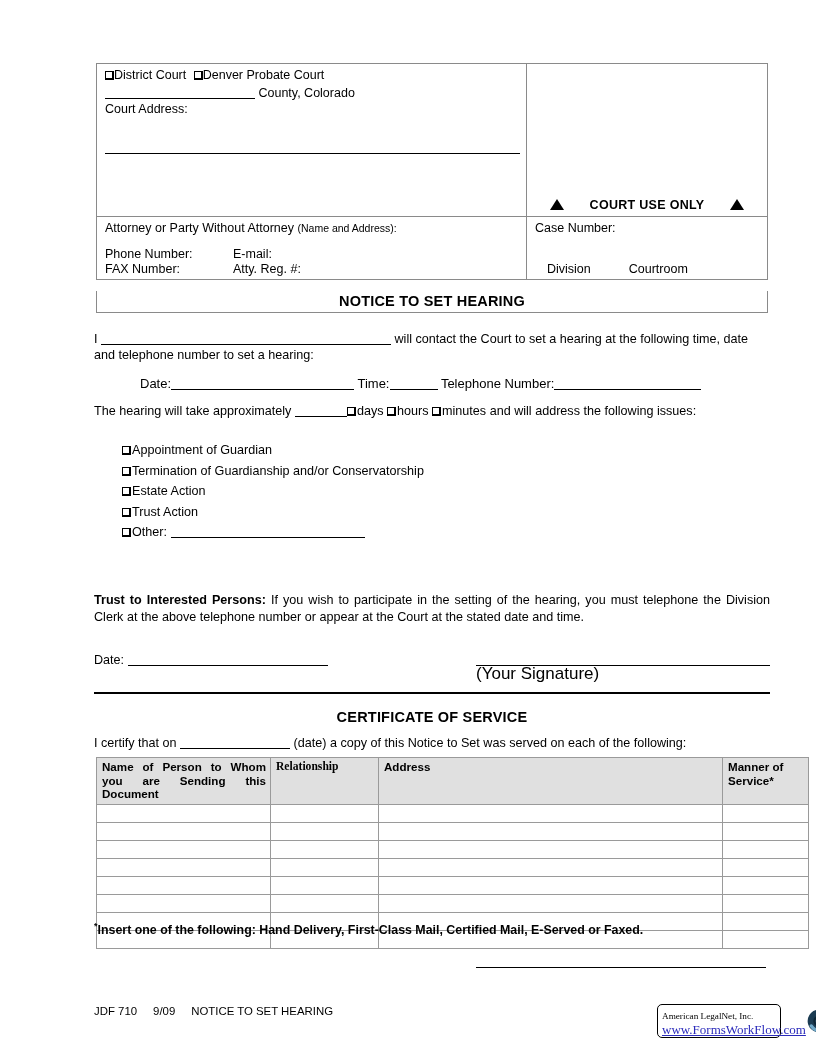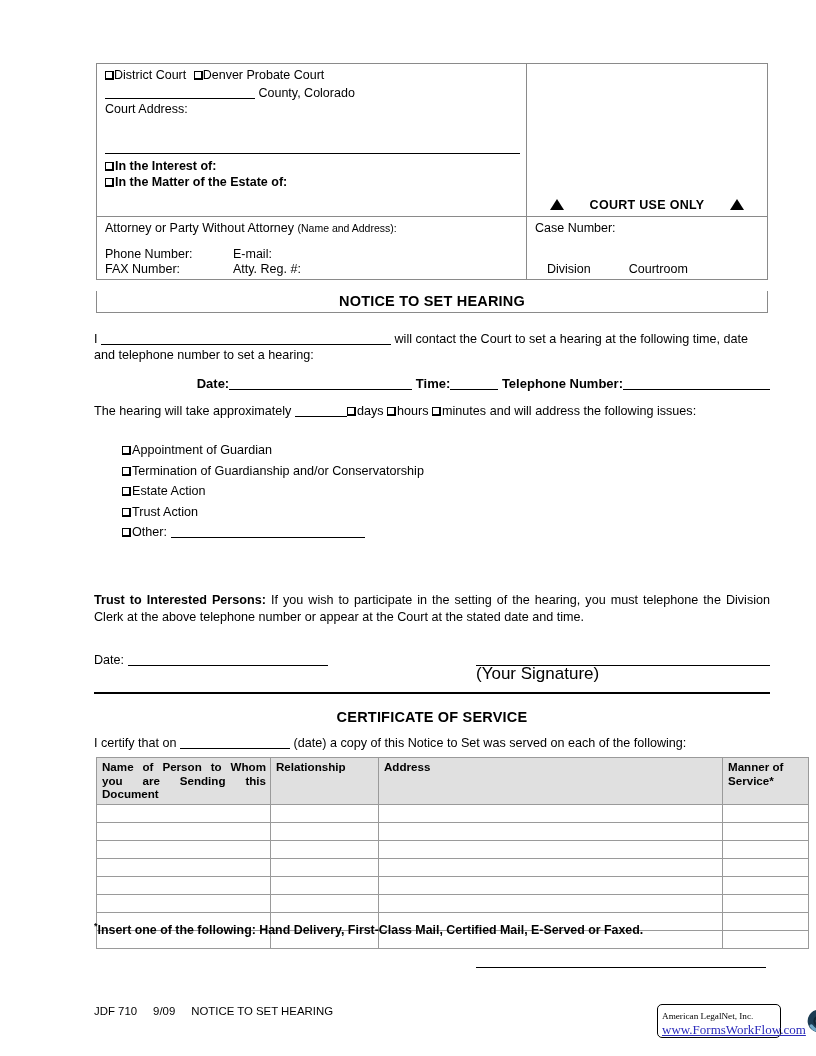--- a/index.html
+++ b/index.html
@@ -195,23 +195,22 @@
     font-size: 12.6px;
     line-height: 16px;
   }
   .para1 { top: 331px; }
   .datetime-line {
     position: absolute;
     left: 94px;
     top: 376px;
     width: 676px;
     font-size: 13px;
-    font-weight: bold;
-    white-space: nowrap;
-    text-align: right;
+    font-weight: normal;
+    white-space: nowrap;
   }
   .datetime-line .indent { display: inline-block; width: 46px; }
   .approx-line {
     position: absolute;
     left: 94px;
     top: 404px;
     width: 690px;
     font-size: 12.6px;
     white-space: nowrap;
   }
@@ -298,21 +297,21 @@
     vertical-align: top;
     line-height: 13.6px;
     padding: 2px 4px 3px 5px;
   }
   .svc-table th.justify {
     text-align: justify;
     text-align-last: justify;
   }
   .svc-table td { height: 17px; }
   .col-name { width: 164px; }
-  .col-rel { width: 98px; }
+  .col-rel { width: 98px; font-family: Liberation Serif, serif; }
   .col-addr { width: 334px; }
   .col-manner { width: 76px; }
 
   .footnote {
     position: absolute;
     left: 94px;
     top: 921px;
     width: 690px;
     font-size: 12.4px;
     font-weight: bold;
@@ -382,28 +381,20 @@
         <div class="court-line">
           <span class="cbx"></span><span>District Court</span>
           <span style="display:inline-block;width:4px"></span><span class="cbx"></span><span>Denver Probate Court</span>
         </div>
         <div class="county-line">
           <span class="ul-thin" style="width:150px"></span>
           <span>County, Colorado</span>
         </div>
         <div class="court-address">Court Address:</div>
         <div class="cap-left-rule"></div>
-        <div class="interest-block">
-          <div class="interest-line">
-            <span class="cbx"></span><span>In the Interest of:</span>
-          </div>
-          <div class="interest-line">
-            <span class="cbx"></span><span>In the Matter of the Estate of:</span>
-          </div>
-        </div>
       </div>
 
       <div class="cap-right">
         <div class="court-use">
           <span class="tri"></span><span>COURT USE ONLY</span><span class="tri"></span>
         </div>
       </div>
     </div>
 
     <div class="cap-bottom">

